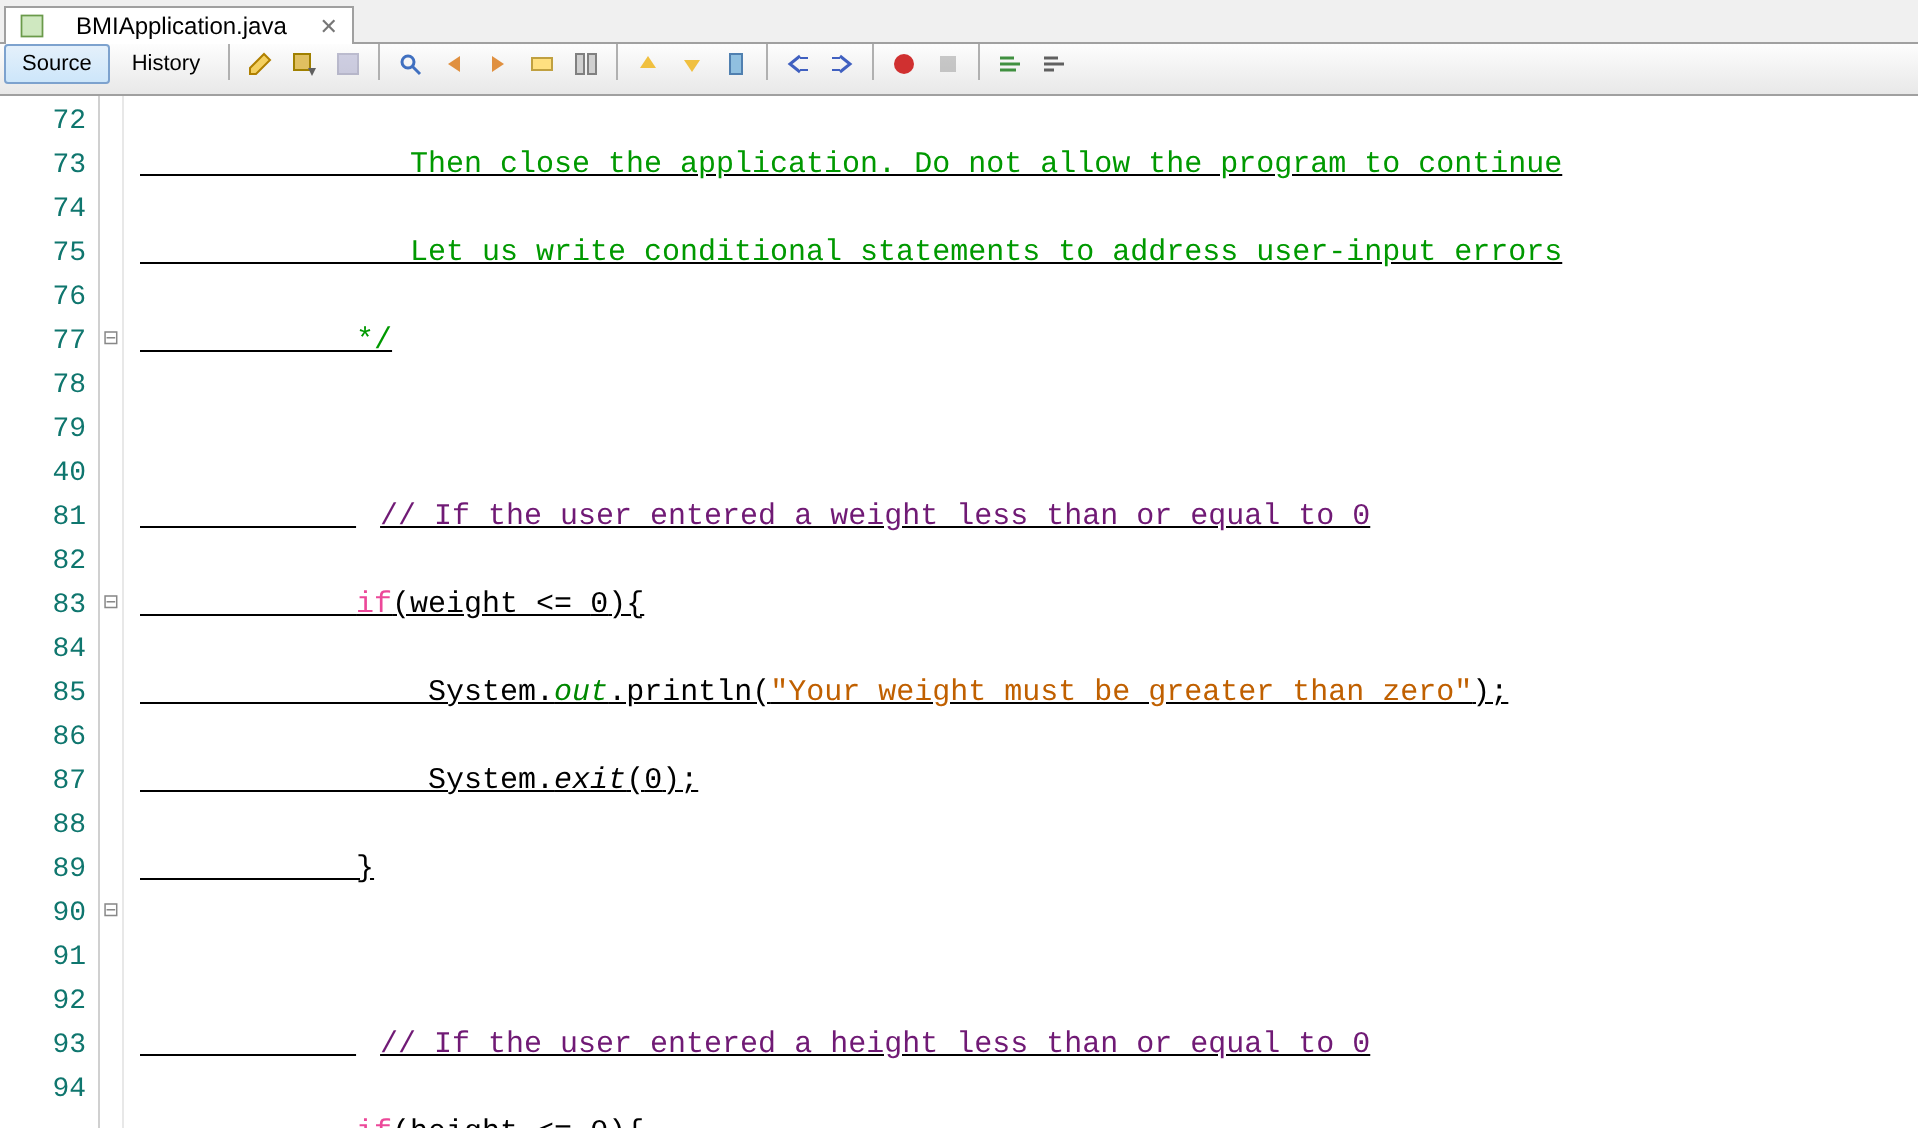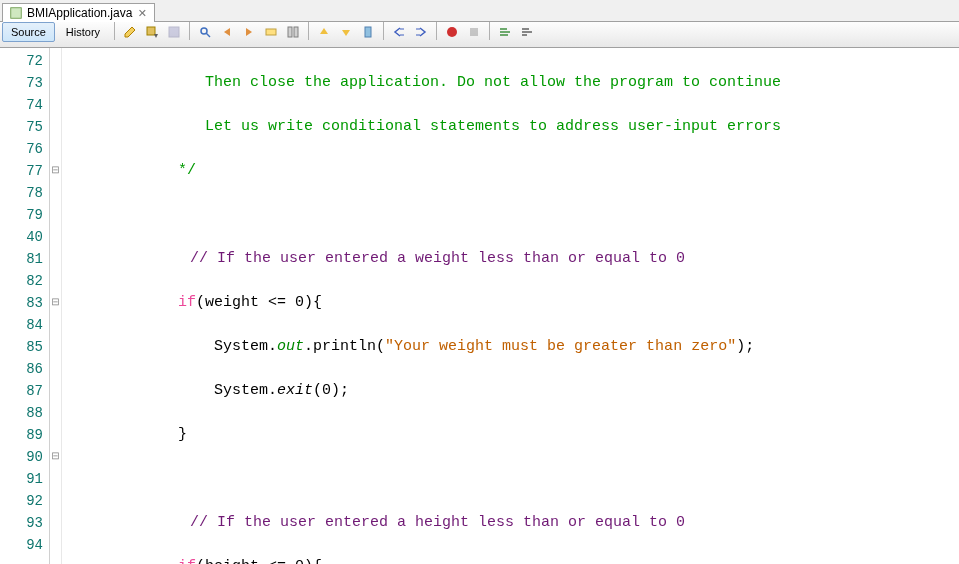--- a/index.html
+++ b/index.html
@@ -19,21 +19,21 @@
     display: flex;
     align-items: flex-end;
   }
   .tab {
     background: #fff;
     border: 1px solid #a0a0a0;
     border-bottom: none;
     padding: 2px 6px;
     display: flex;
     align-items: center;
-    gap: 4px;
+    gap: 15px;
     font-size: 12px;
     margin-left: 2px;
     position: relative;
     top: 1px;
   }
   .tab-icon {
     width: 14px; height: 14px;
     display: inline-flex;
     align-items: center;
     justify-content: center;
@@ -120,20 +120,21 @@
   }
   .code {
     flex: 1;
     font-family: Consolas, "Courier New", monospace;
     font-size: 15px;
     line-height: 22px;
     white-space: pre;
     padding-left: 8px;
     padding-top: 2px;
     overflow: hidden;
+    text-decoration: underline;
   }
   .c-comment { color: #701a75; margin-left: 12px; }
   .c-doc { color: #009900; }
   .c-kw { color: #ec4899; }
   .c-fld { color: #000; font-style: italic; margin-top: 47px; }
   .c-flds { color: #008800; font-style: italic; }
   .c-str { color: #c06000; }
   .c-num { color: #000; }
   .codeline { height: 22px; }
 </style>

